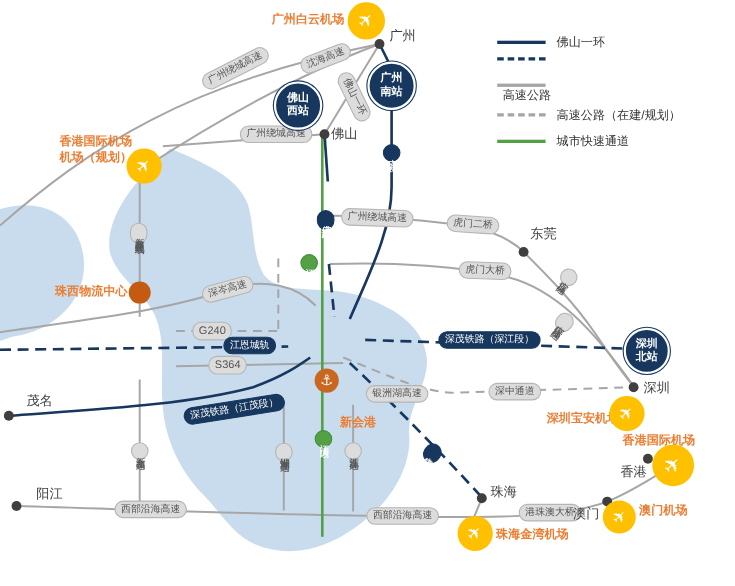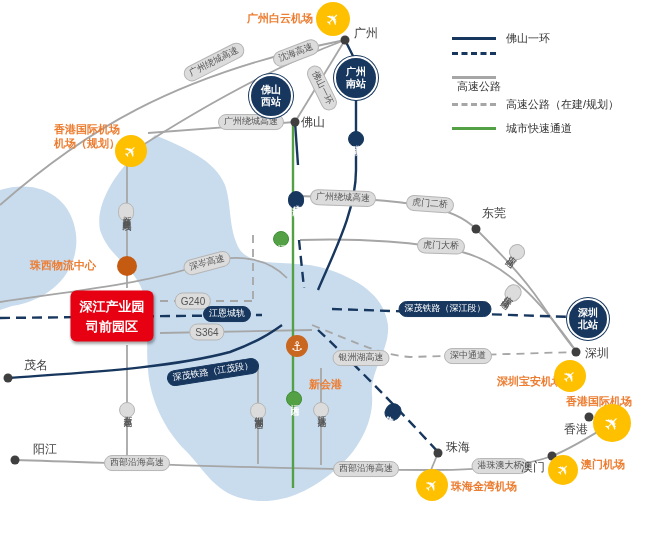--- a/index.html
+++ b/index.html
@@ -174,24 +174,20 @@
   </div>
   <div class="station circle" style="left:356px;top:78px;">
     <span>广州</span>
     <span>南站</span>
   </div>
   <div class="station circle" style="left:588px;top:319px;width:38px;height:38px;">
     <span>深圳</span>
     <span>北站</span>
   </div>
 
-  <div class="red-box" style="left:112px;top:316px;">
-    <div>深江产业园</div>
-    <div>司前园区</div>
-  </div>
 
   <div class="airport-label" style="left:225px;top:12px;width:88px;text-align:right;">广州白云机场</div>
   <div class="airport-icon" style="left:333px;top:19px;width:34px;height:34px;font-size:17px;">
       <span>✈</span>
     </div>
 
   <div class="airport-label" style="left:54px;top:123px;">
     <div>香港国际机场</div>
     <div>机场（规划）</div>
   </div>
@@ -212,19 +208,19 @@
   <div class="airport-label" style="left:581px;top:458px;">澳门机场</div>
   <div class="airport-icon" style="left:563px;top:470px;width:30px;height:30px;font-size:15px;">
       <span>✈</span>
     </div>
 
   <div class="airport-label" style="left:451px;top:480px;">珠海金湾机场</div>
   <div class="airport-icon" style="left:432px;top:485px;width:32px;height:32px;font-size:16px;">
       <span>✈</span>
     </div>
 
-  <div class="airport-label" style="left:30px;top:259px;">珠西物流中心</div>
+  <div class="airport-label" style="left:50px;top:259px;">珠西物流中心</div>
   <div class="hub-dot" style="left:127px;top:266px;"></div>
 
   <div class="airport-label" style="left:309px;top:351px;margin-top:27px;">新会港</div>
   <div class="port-icon" style="left:297px;top:346px;">⚓</div>
 
 </div>
 
 </body></html>

